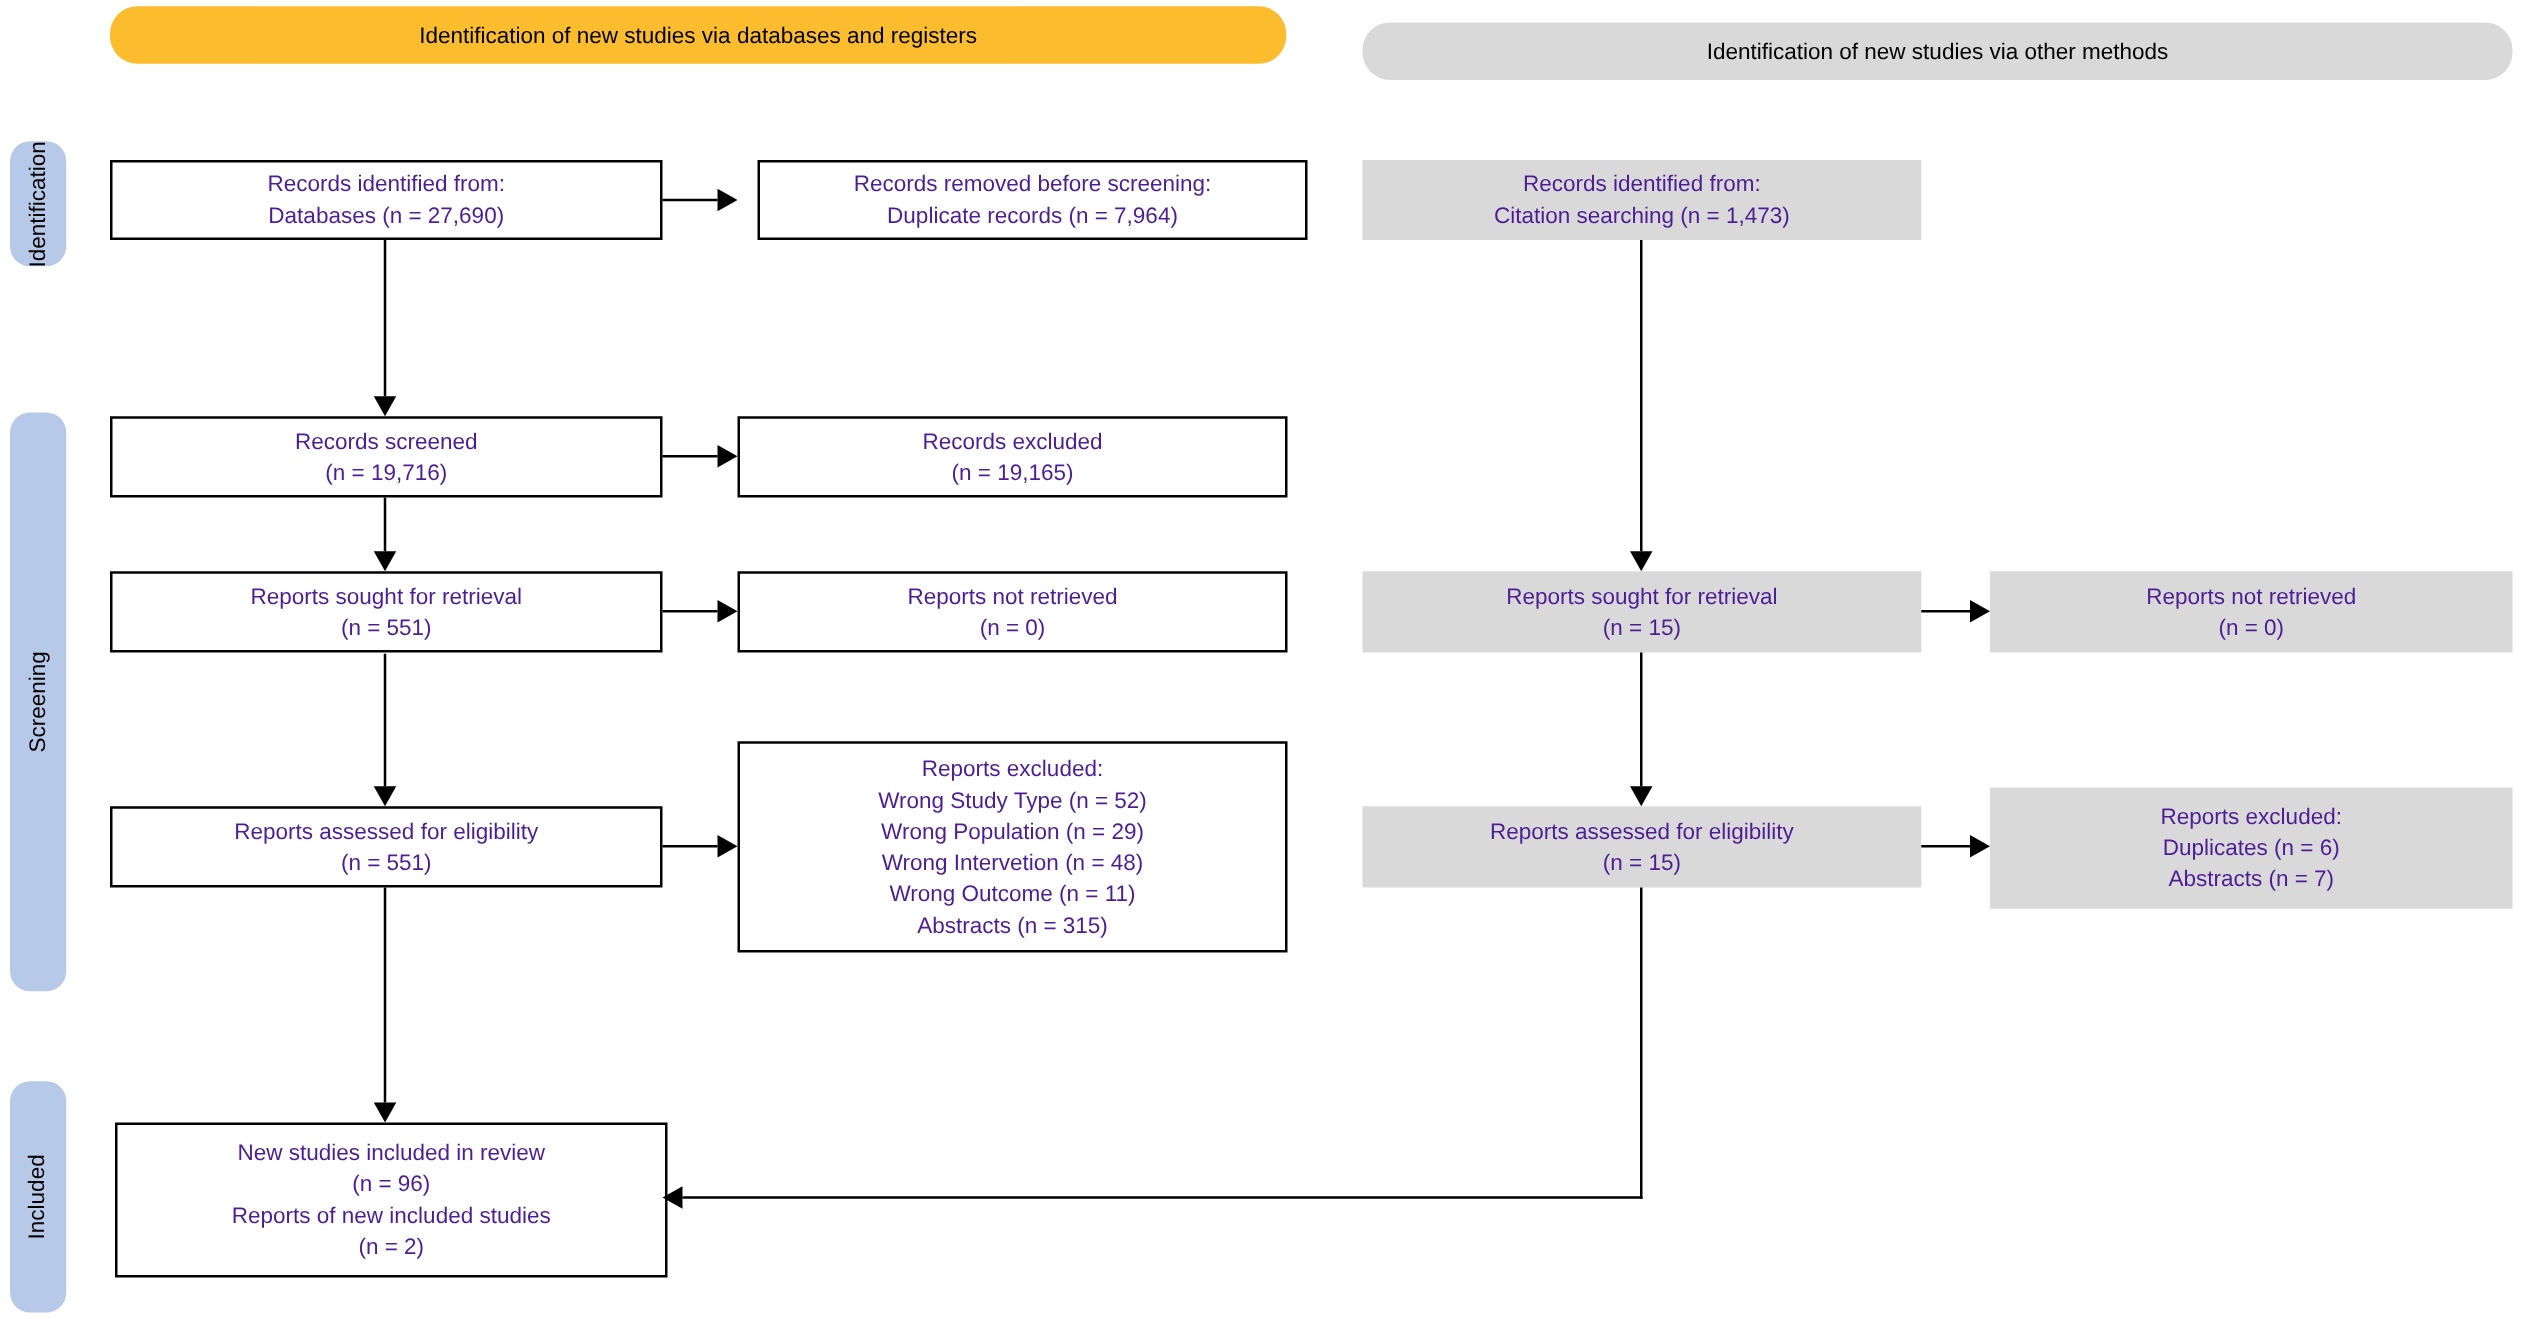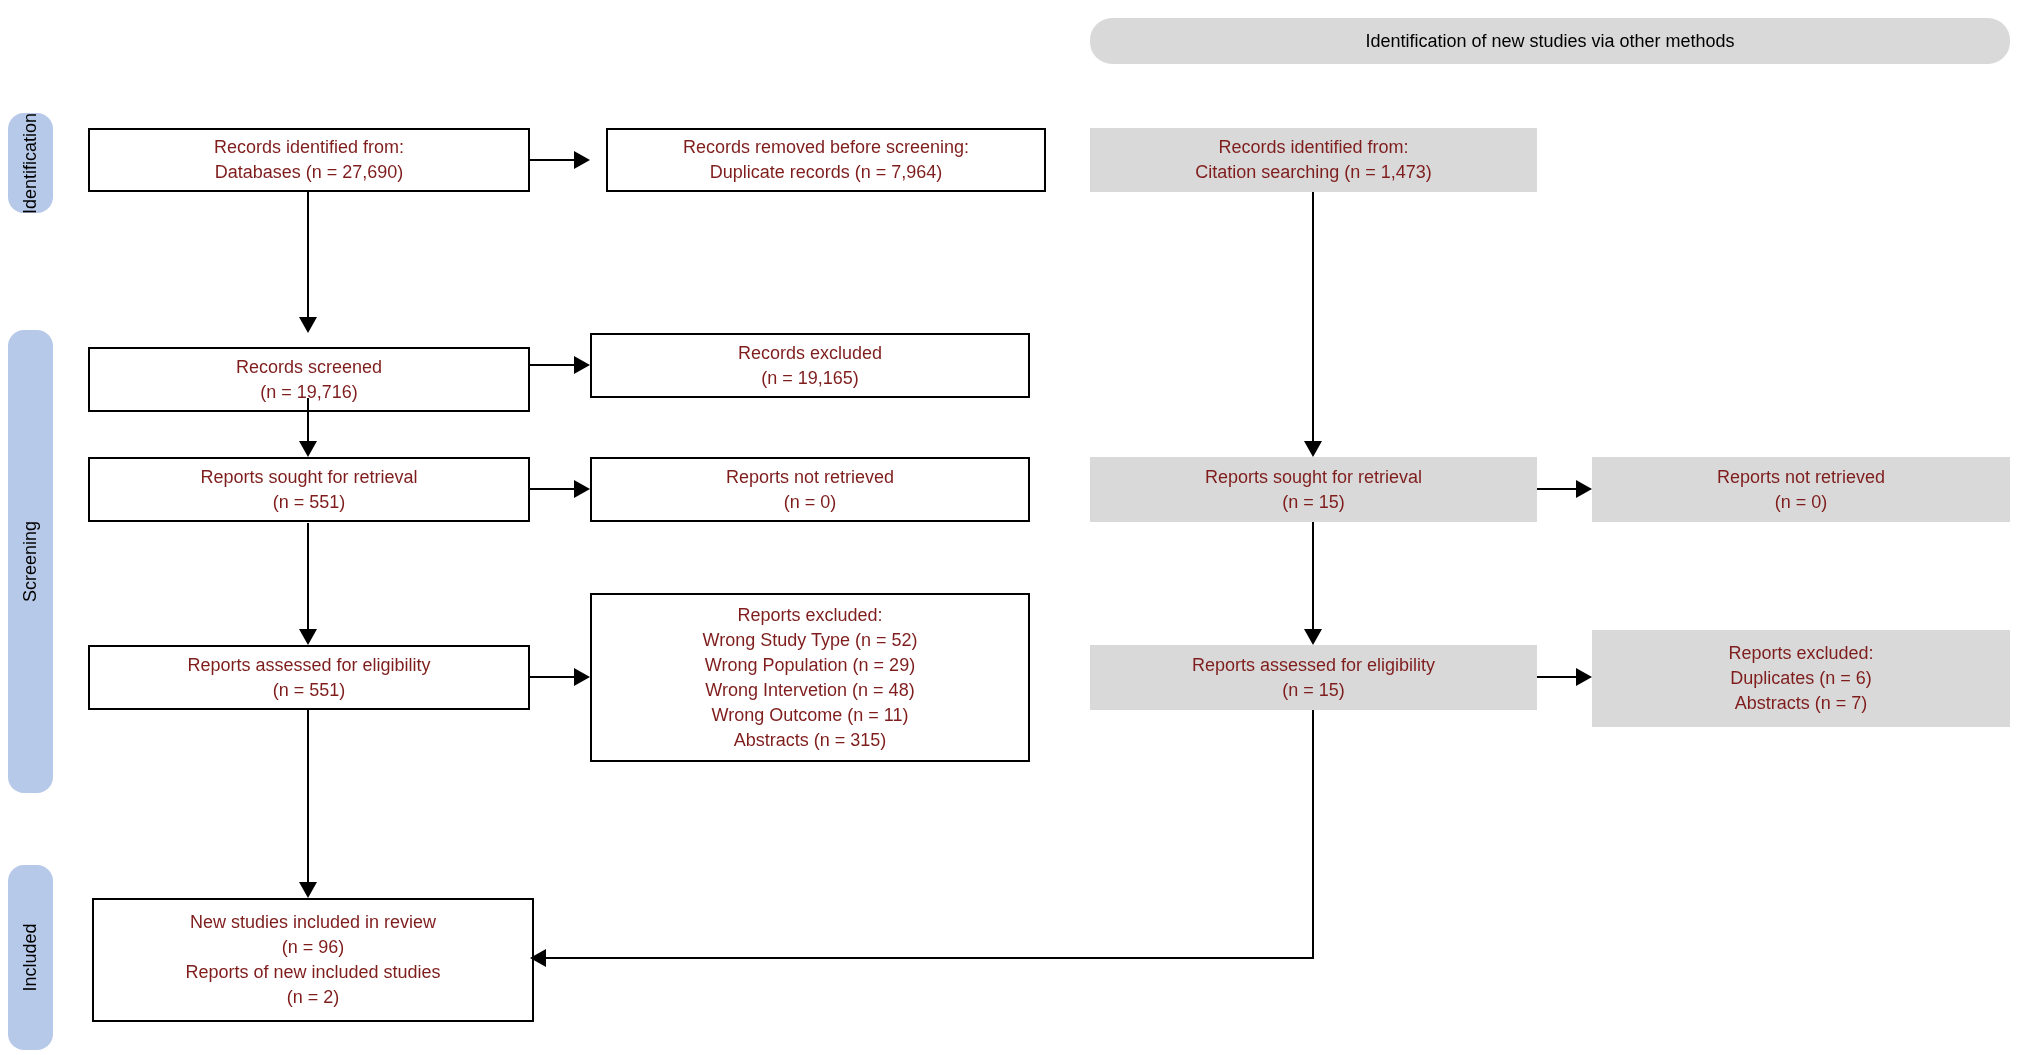--- a/index.html
+++ b/index.html
@@ -49,21 +49,21 @@
   .box {
     position: absolute;
     box-sizing: border-box;
     display: flex;
     align-items: center;
     justify-content: center;
     text-align: center;
     white-space: pre-line;
     font-size: 18px;
     line-height: 25px;
-    color: #7f1d1d;
+    color: #4c1d95;
     padding: 18px 8px;
   }
   .box.white {
     background: #ffffff;
     border: 2px solid var(--border_black, #000000);
   }
   .box.gray {
     background: var(--box_gray, #D9D9D9);
     border: none;
   }
@@ -98,37 +98,38 @@
     border-top: 9px solid transparent;
     border-bottom: 9px solid transparent;
     border-right: 16px solid var(--border_black, #000000);
   }
 </style>
 </head>
 <body>
 
 <div class="stage">
 
+  <div class="header yellow" style="left:88px; width:941px;">Identification of new studies via databases and registers</div>
   <div class="header gray" style="left:1090px; width:920px;">Identification of new studies via other methods</div>
 
   <div class="side-label" style="top:113px; height:100px;">
     <span class="vtext">Identification</span>
   </div>
   <div class="side-label" style="top:330px; height:463px;">
     <span class="vtext">Screening</span>
   </div>
   <div class="side-label" style="top:865px; height:185px;">
     <span class="vtext">Included</span>
   </div>
 
   <div class="box white" style="left:88px; top:128px; width:442px; height:64px;">Records identified from:
 Databases (n = 27,690)</div>
   <div class="box white" style="left:606px; top:128px; width:440px; height:64px;">Records removed before screening:
 Duplicate records (n = 7,964)</div>
-  <div class="box white" style="left:88px; top:333px; width:442px; height:65px;margin-top:14px;">Records screened
+  <div class="box white" style="left:88px; top:333px; width:442px; height:65px;">Records screened
 (n = 19,716)</div>
   <div class="box white" style="left:590px; top:333px; width:440px; height:65px;">Records excluded
 (n = 19,165)</div>
   <div class="box white" style="left:88px; top:457px; width:442px; height:65px;">Reports sought for retrieval
 (n = 551)</div>
   <div class="box white" style="left:590px; top:457px; width:440px; height:65px;">Reports not retrieved
 (n = 0)</div>
   <div class="box white" style="left:88px; top:645px; width:442px; height:65px;">Reports assessed for eligibility
 (n = 551)</div>
   <div class="box white" style="left:590px; top:593px; width:440px; height:169px;">Reports excluded:

